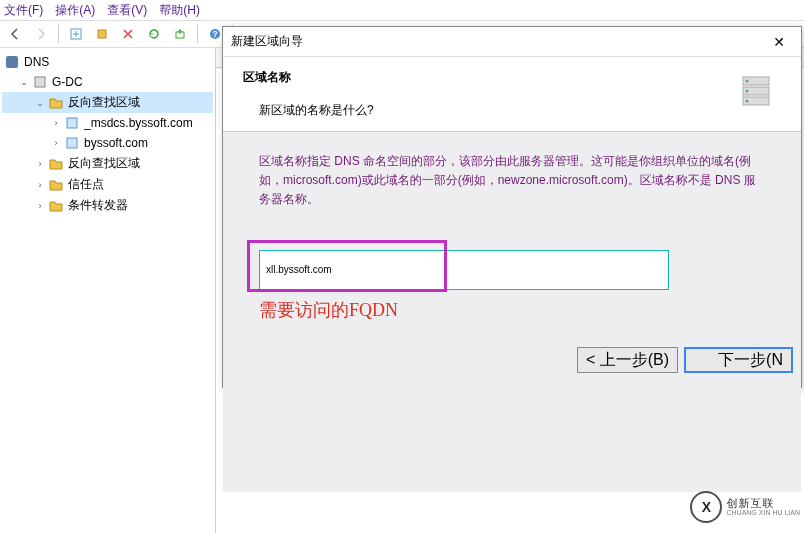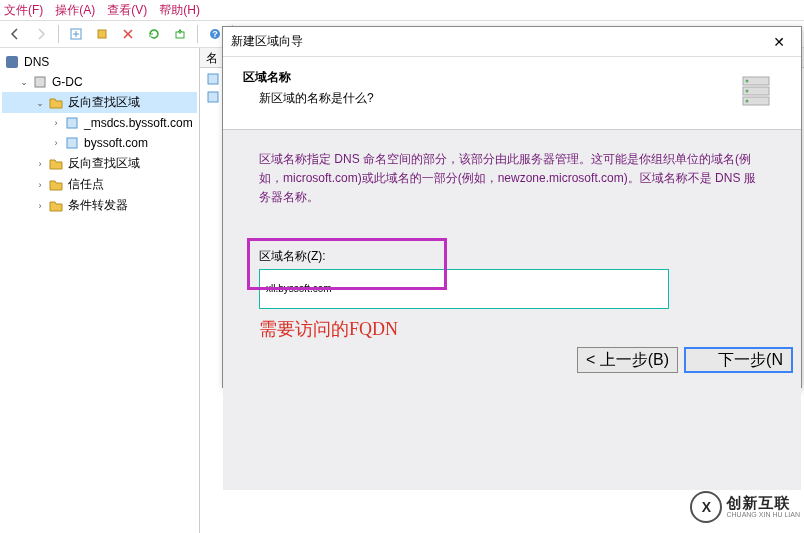--- a/index.html
+++ b/index.html
@@ -1,27 +1,27 @@
 <!DOCTYPE html>
 <html><head>
   <meta charset="utf-8">
   <style>
     * { box-sizing: border-box; margin: 0; padding: 0; }
     body { font-family: "Microsoft YaHei", "Segoe UI", sans-serif; font-size: 12px; background: #fff; width: 804px; height: 533px; overflow: hidden; position: relative; }
     
-    .menubar { height: 20px; padding: 2px 4px; display: flex; gap: 12px; color: #be185d; }
+    .menubar { height: 20px; padding: 2px 4px; display: flex; gap: 12px; color: #4c1d95; }
     .menubar span { cursor: default; }
     
     .toolbar { height: 28px; border-top: 1px solid #ddd; border-bottom: 1px solid #ddd; padding: 2px 4px; display: flex; align-items: center; gap: 4px; }
     .toolbar-btn { width: 22px; height: 22px; display: flex; align-items: center; justify-content: center; }
     .toolbar-sep { width: 1px; height: 18px; background: #ccc; margin: 0 2px; }
     
     .main-area { display: flex; height: calc(100% - 48px); }
     
-    .tree-panel { width: 200px; border-right: 1px solid #ccc; padding: 4px 2px; background: #fff; overflow: hidden; }
+    .tree-panel { width: 216px; border-right: 1px solid #ccc; padding: 4px 2px; background: #fff; overflow: hidden; }
     .tree-item { display: flex; align-items: center; padding: 2px 2px; white-space: nowrap; }
     .tree-item.selected { background: #cce8ff; }
     .tree-toggle { width: 12px; height: 12px; display: inline-flex; align-items: center; justify-content: center; margin-right: 2px; font-size: 9px; color: #555; }
     .tree-icon { width: 16px; height: 16px; margin-right: 4px; display: inline-flex; align-items: center; justify-content: center; }
     .folder-icon { color: #e8b84a; }
     .dns-icon { color: #5a7ca8; }
     .server-icon { color: #888; }
     .zone-icon { color: #5a9bd5; }
     .indent-1 { padding-left: 16px; }
     .indent-2 { padding-left: 32px; }
@@ -32,42 +32,42 @@
     .list-icons { padding: 4px 6px; display: flex; flex-direction: column; gap: 2px; }
     .list-icons .zone-item { width: 16px; height: 16px; }
     
     .wizard-dialog { position: absolute; left: 222px; top: 26px; width: 580px; height: 362px; background: #fff; border: 1px solid #888; box-shadow: 2px 2px 8px rgba(0,0,0,0.2); }
     .wizard-titlebar { height: 30px; display: flex; align-items: center; padding: 0 8px; border-bottom: 1px solid #ddd; background: #fff; }
     .wizard-titlebar-title { flex: 1; font-size: 12px; }
     .wizard-close { width: 28px; height: 20px; display: flex; align-items: center; justify-content: center; font-size: 14px; }
     
     .wizard-header { padding: 12px 20px; display: flex; background: #fff; border-bottom: 1px solid #ccc; }
     .wizard-header-text { flex: 1; }
-    .wizard-header-title { font-weight: bold; font-size: 12px; margin-bottom: 4px; }
+    .wizard-header-title { font-weight: bold; font-size: 12px; margin-bottom: 16px; }
     .wizard-header-subtitle { font-size: 12px; padding-left: 16px; }
     .wizard-header-icon { width: 48px; height: 48px; }
     
     .wizard-body { padding: 20px 36px; background: #f0f0f0; background: #eeeef0; height: 360px; }
     .wizard-description { font-size: 12px; line-height: 1.6; color: #701a75; margin-bottom: 40px; }
     
     .field-group { position: relative; }
     .highlight-box { position: absolute; border: 3px solid #c030c0; left: -12px; top: -10px; width: 200px; height: 52px; pointer-events: none; }
     .field-label { font-size: 12px; margin-bottom: 4px; }
     .field-input { width: 410px; height: 24px; border: 1px solid #14b8a6; padding: 19px 6px; font-size: 10px; font-family: inherit; }
     
     .annotation { color: #d93025; font-size: 18px; font-family: "SimSun", serif; margin-top: 8px; }
     
     .wizard-footer { position: absolute; bottom: 4px; right: 8px; display: flex; gap: 6px; padding: 10px 0; }
     .wizard-btn { min-width: 82px; height: 26px; border: 1px solid #888; background: #e8e8e8; font-size: 16px; font-family: inherit; padding: 0 8px; }
     .wizard-btn.primary { border: 2px solid #3b82f6; padding-left: 32px; }
     
     .watermark { position: absolute; right: 4px; bottom: 10px; display: flex; align-items: center; gap: 4px; opacity: 0.85; }
     .watermark-logo { width: 32px; height: 32px; border: 2px solid #333; border-radius: 50%; display: flex; align-items: center; justify-content: center; font-weight: bold; font-size: 14px; }
     .watermark-text { display: flex; flex-direction: column; line-height: 1.1; }
-    .watermark-text .cn { font-size: 15px; font-weight: bold; letter-spacing: 1px; }
+    .watermark-text .cn { font-size: 11px; font-weight: normal; letter-spacing: 1px; }
     .watermark-text .en { font-size: 7px; color: #666; }
   </style>
 </head>
 <body>
 
 <div class="menubar">
   <span>文件(F)</span>
   <span>操作(A)</span>
   <span>查看(V)</span>
   <span>帮助(H)</span>
@@ -244,21 +244,20 @@
         <circle cx="14" cy="12" r="1.5" fill="#6a6"></circle>
         <circle cx="14" cy="22" r="1.5" fill="#6a6"></circle>
         <circle cx="14" cy="32" r="1.5" fill="#6a6"></circle>
       </svg>
     </div>
   </div>
   <div class="wizard-body">
     <div class="wizard-description">区域名称指定 DNS 命名空间的部分，该部分由此服务器管理。这可能是你组织单位的域名(例如，microsoft.com)或此域名的一部分(例如，newzone.microsoft.com)。区域名称不是 DNS 服务器名称。</div>
     <div class="field-group">
       <div class="highlight-box"></div>
-      <div class="field-label">区域名称(Z):</div>
       <input class="field-input" type="text" value="xll.byssoft.com" style="">
     </div>
     <div class="annotation">需要访问的FQDN</div>
   </div>
   <div class="wizard-footer">
     <button class="wizard-btn">&lt; 上一步(B)</button>
     <button class="wizard-btn primary">下一步(N</button>
   </div>
 </div>
 

